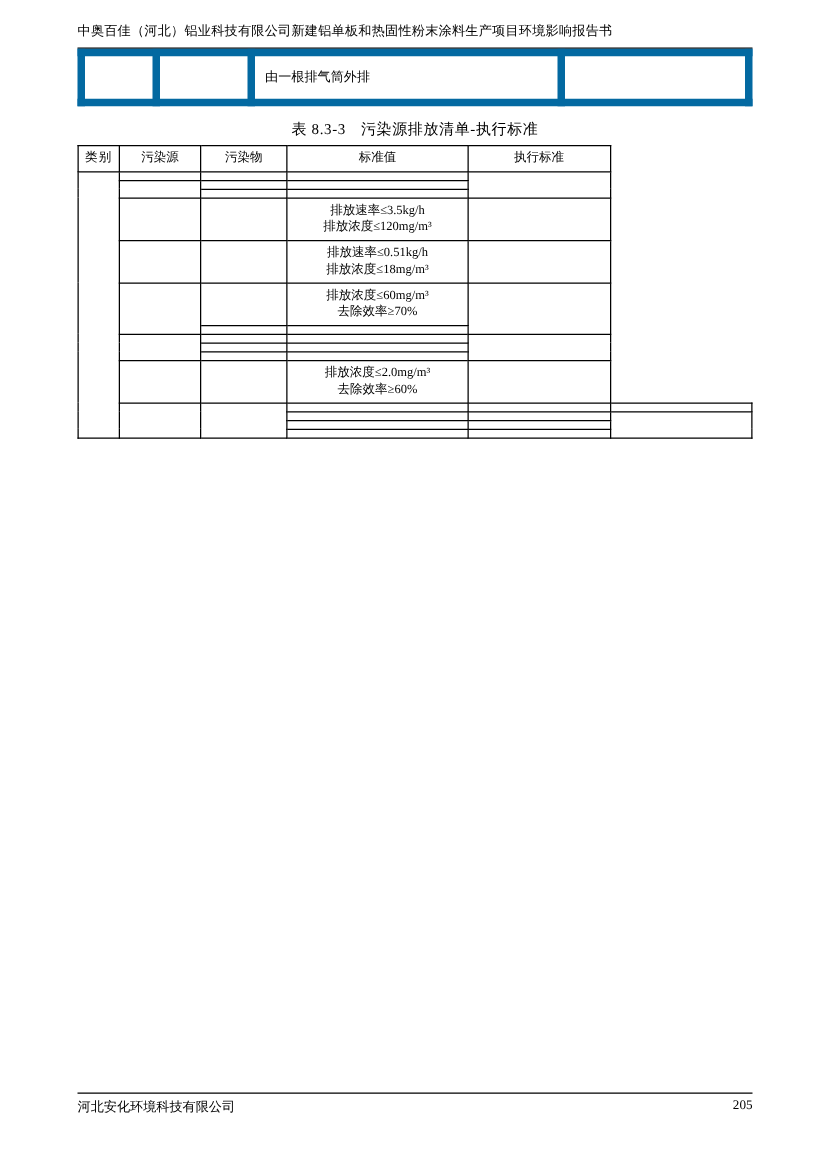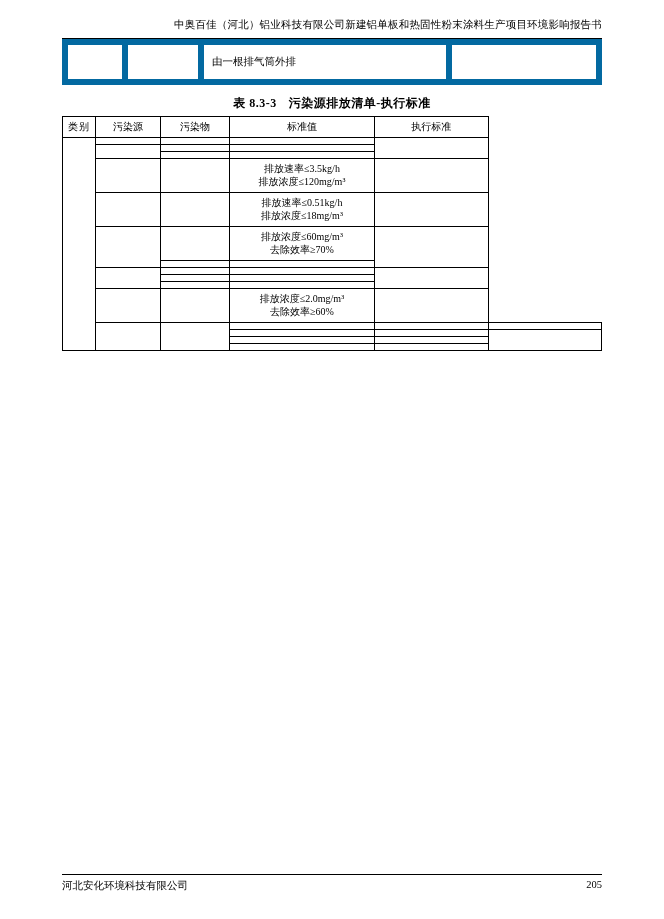--- a/index.html
+++ b/index.html
@@ -11,21 +11,21 @@
     -webkit-font-smoothing:antialiased;
   }
   .page{
     position:relative;
     width:664px;height:919px;
     box-sizing:border-box;
     padding:0 62px;
   }
   .header{
     font-size:10.5px;
-    text-align:right;
+    text-align:left;
     padding-top:18px;
     letter-spacing:.2px;
     white-space:nowrap;
   }
   .hrule{
     border-top:1px solid #000;
     margin-top:6px;
   }
   table{
     border-collapse:collapse;
@@ -37,21 +37,21 @@
     font-size:10.5px;
     height:30px;
     padding:2px 4px;
     vertical-align:middle;
   }
   .tbl-top .c1{width:46px;}
   .tbl-top .c2{width:62px;}
   .tbl-top .c3{width:230px;}
   .cap{
     text-align:center;
-    font-weight:bold;
+    font-weight:normal;
     font-size:12px;
     margin:10px 0 4px 0;
     letter-spacing:.5px;
   }
   .cap .capnum{margin-right:12px;}
   .main-tbl{
     border-collapse:collapse;
     width:100%;
     table-layout:fixed;
   }

